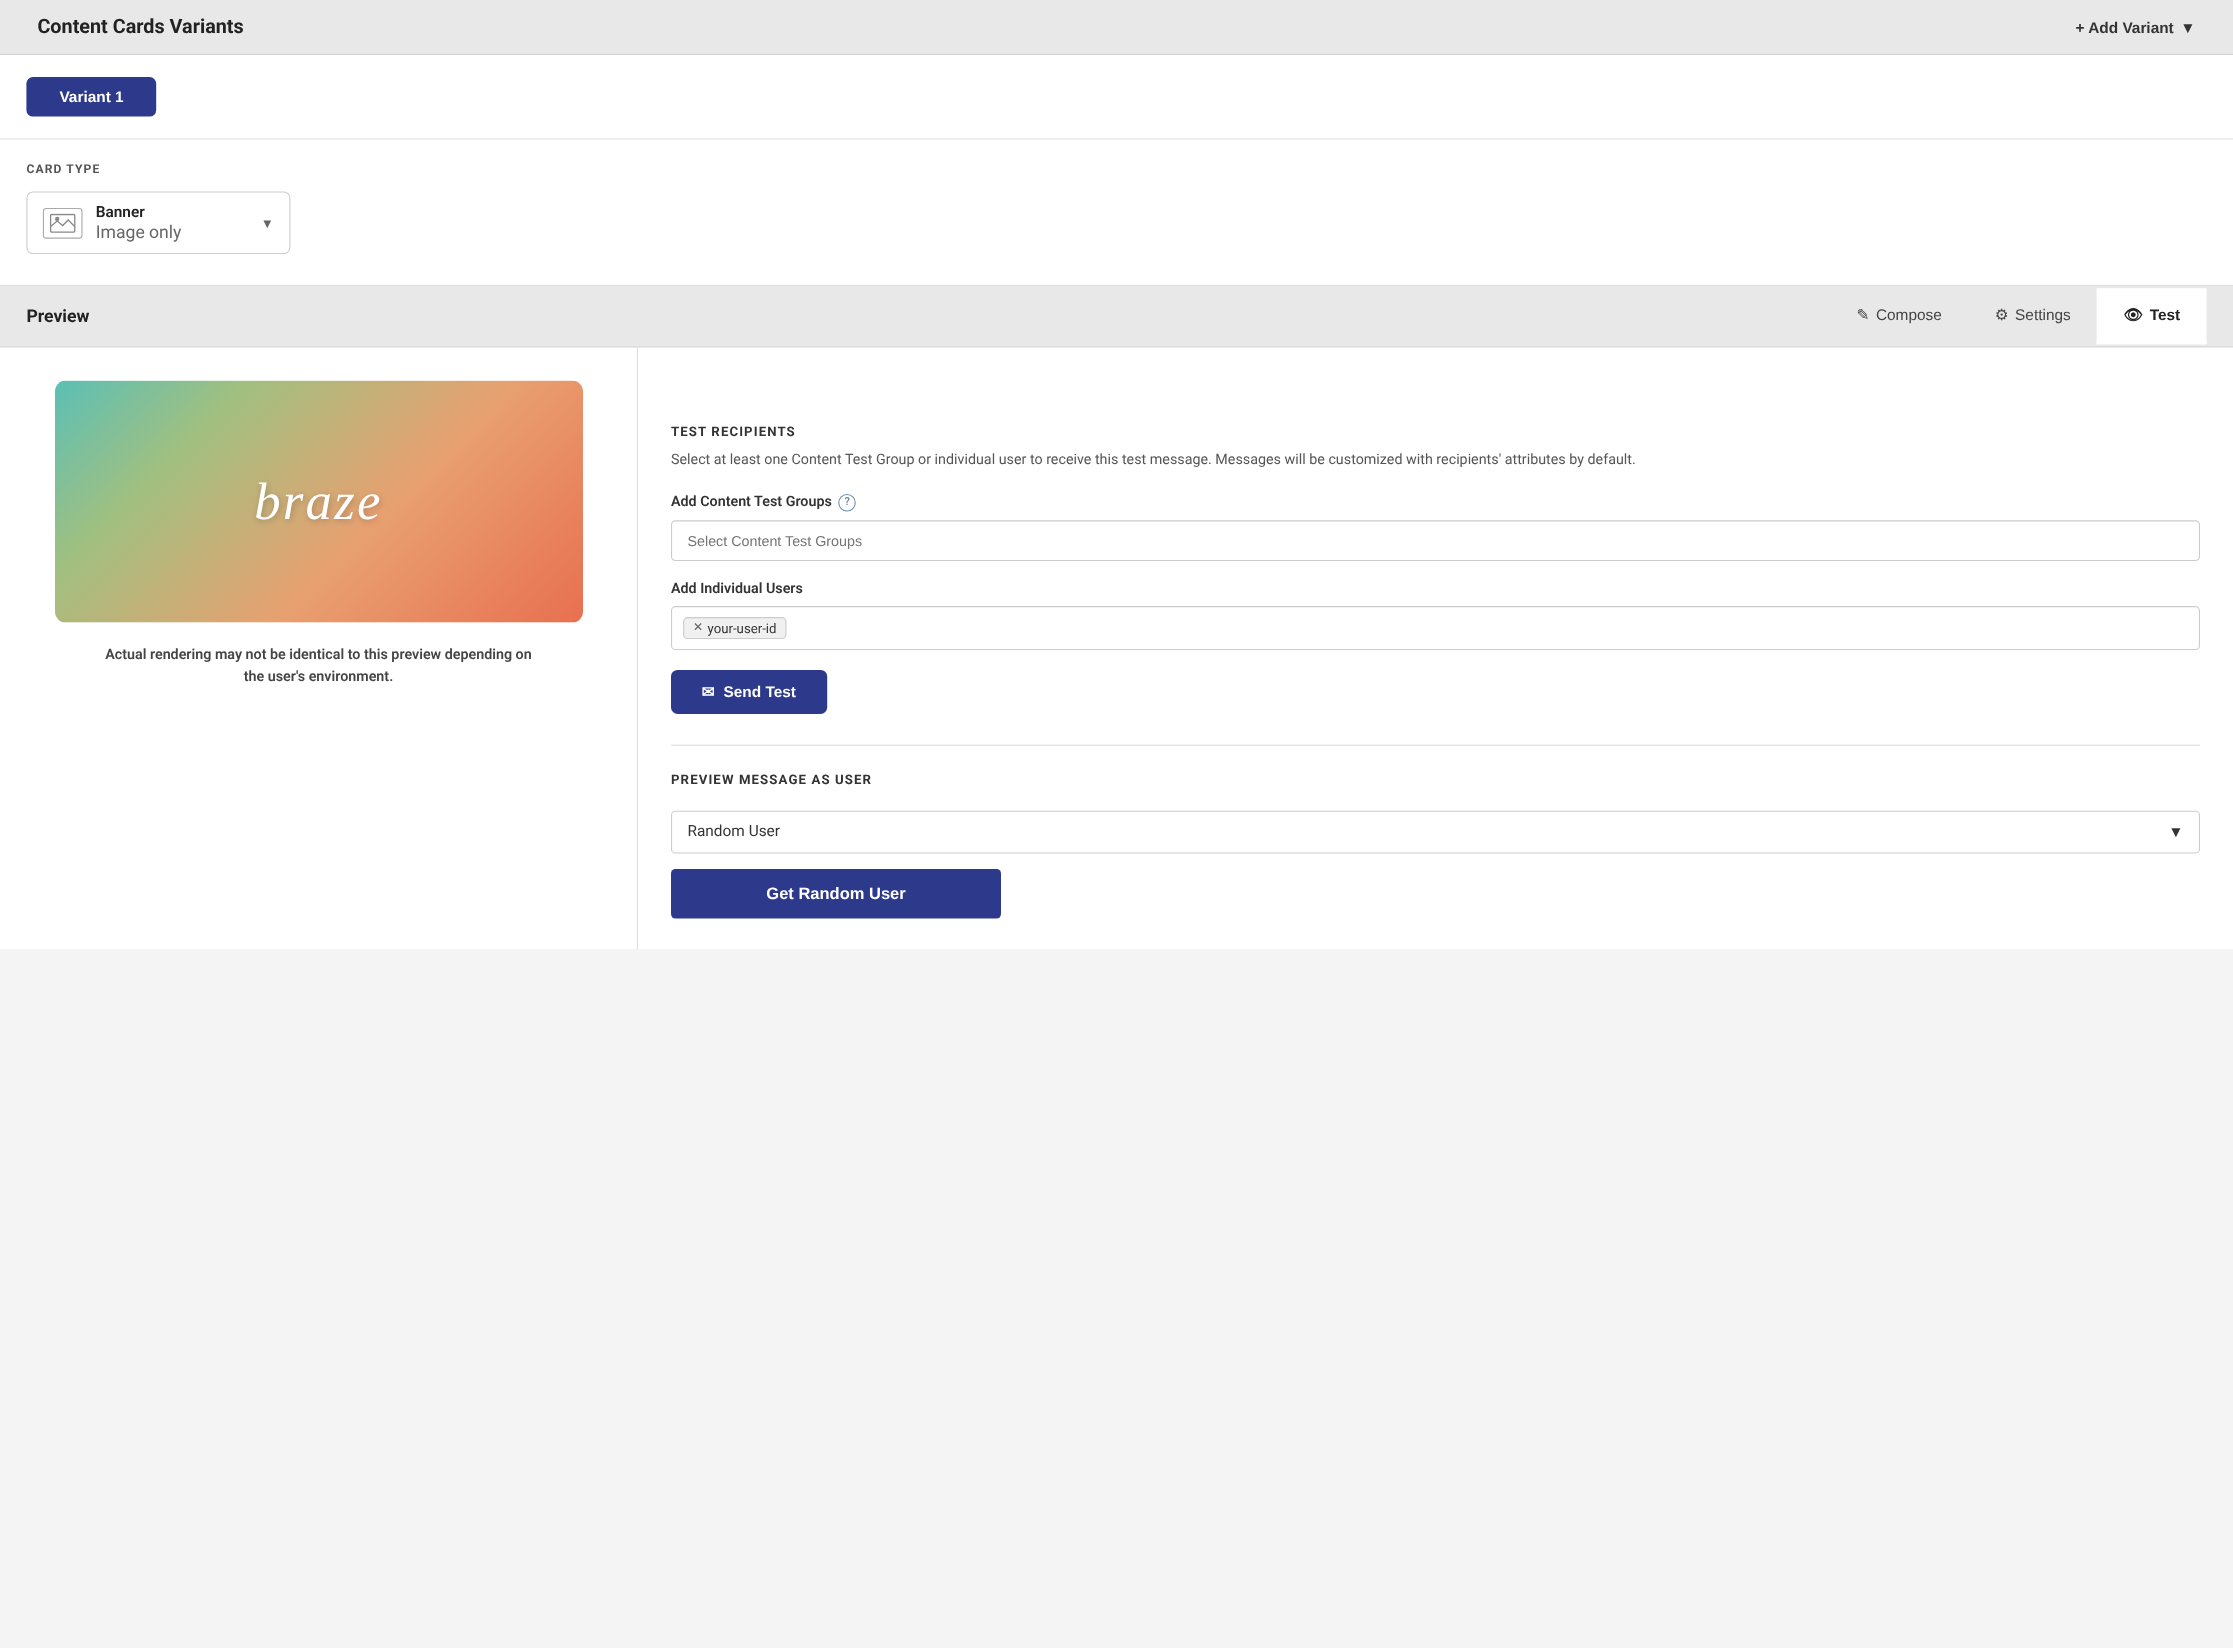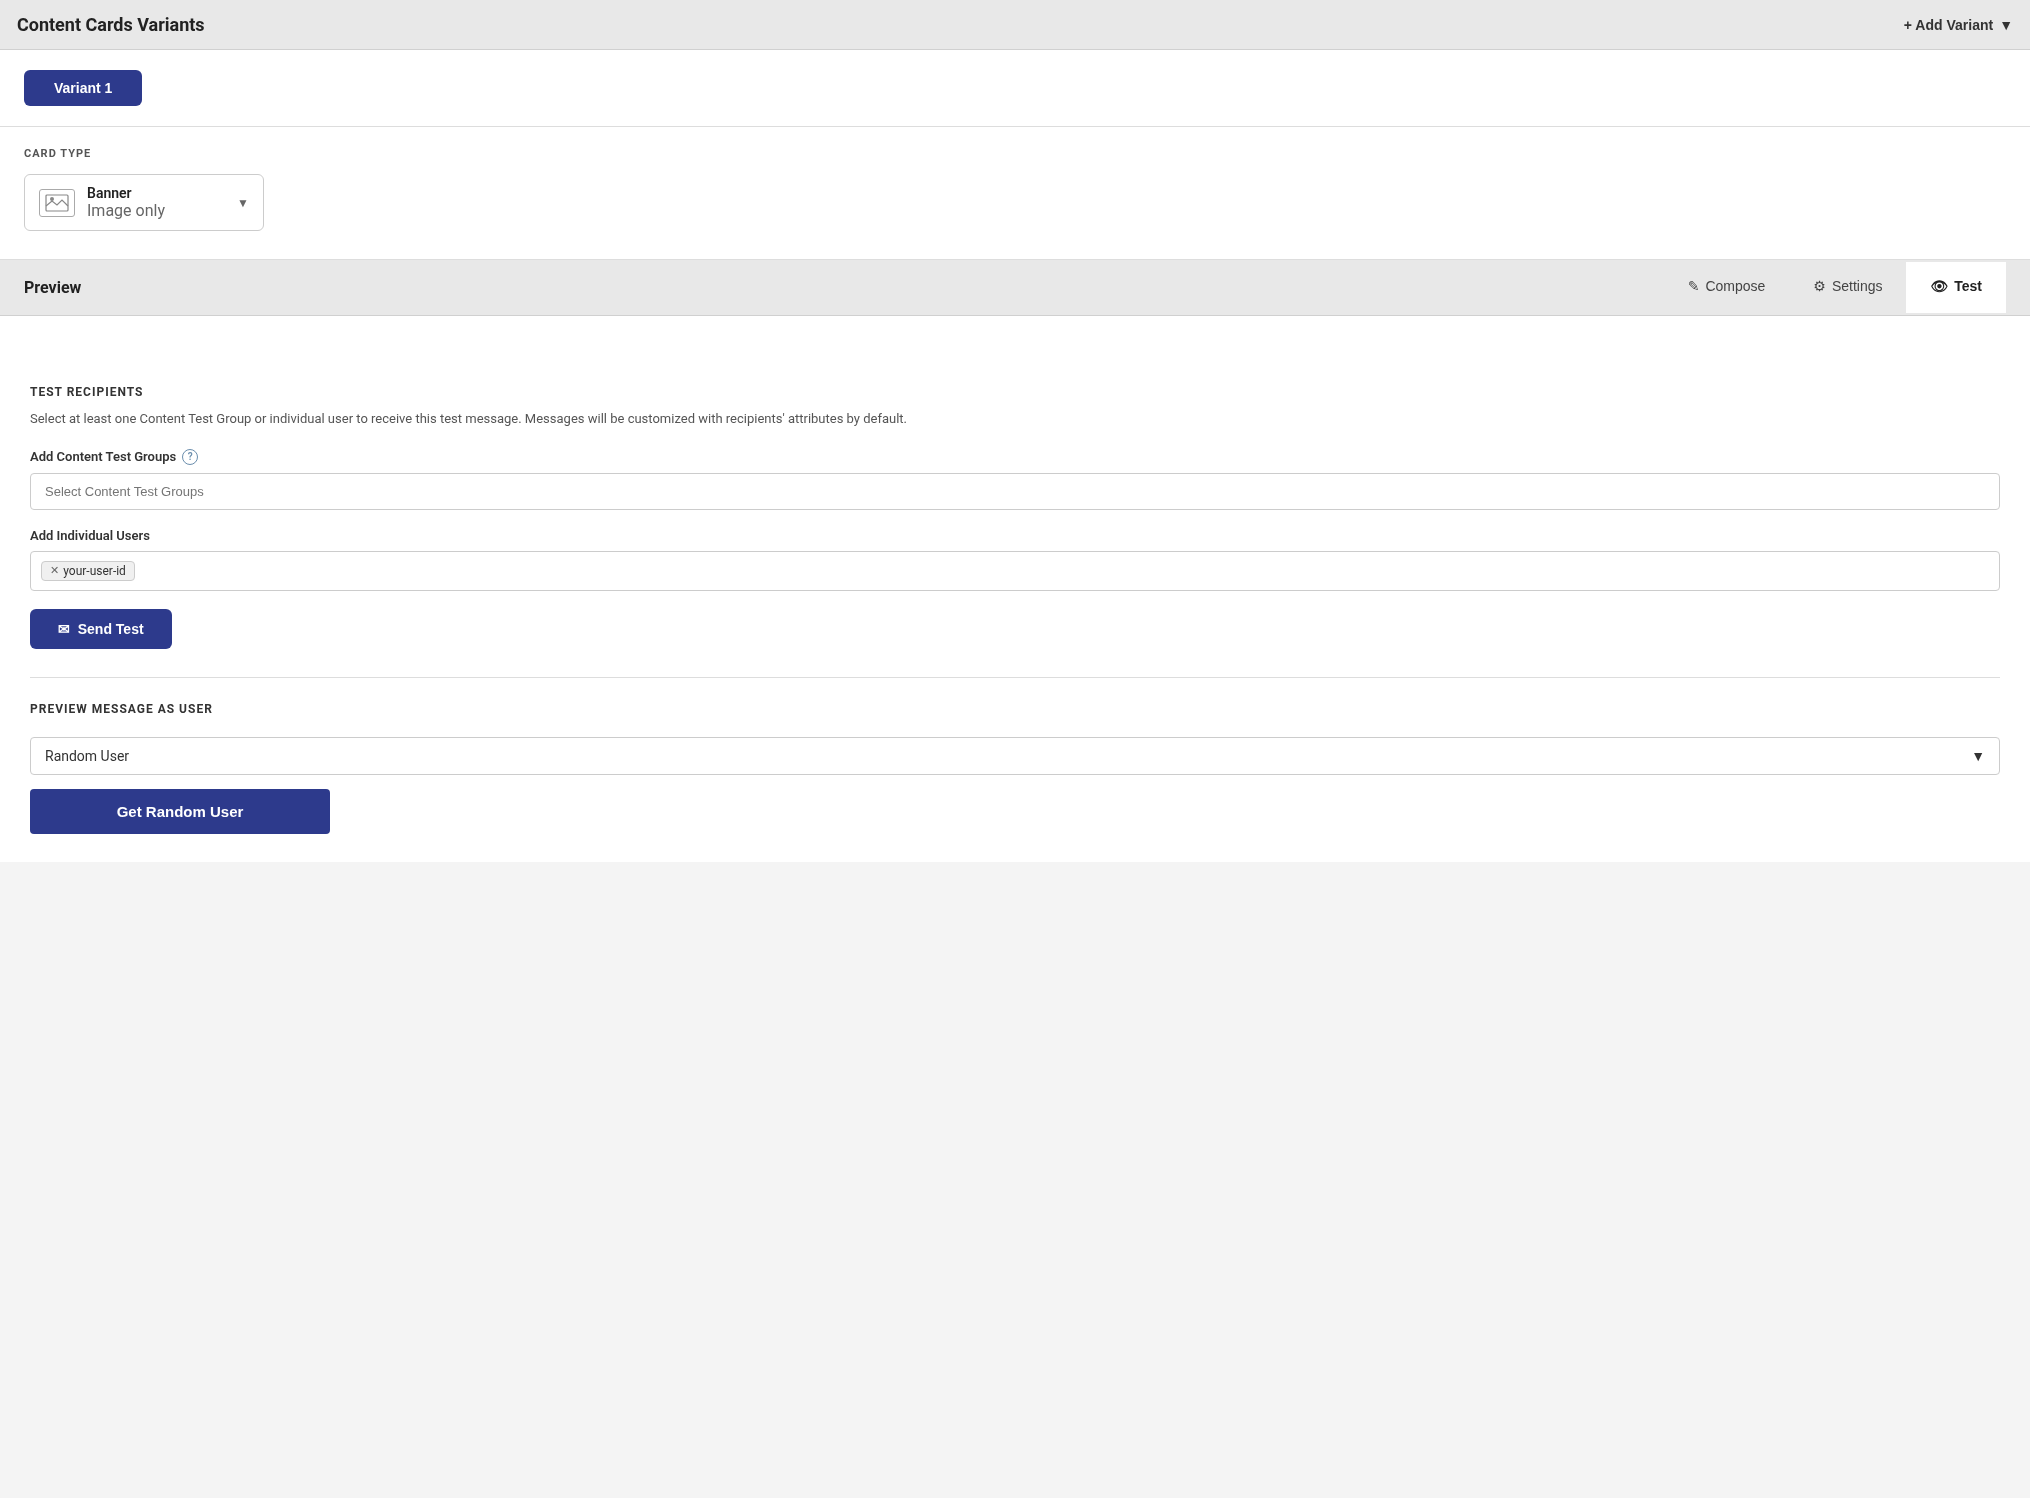--- a/index.html
+++ b/index.html
@@ -9,21 +9,21 @@
       color: #333;
       font-size: 14px;
     }
 
     
     .top-header {
       display: flex;
       align-items: center;
       justify-content: space-between;
       background: #e8e8e8;
-      padding: 14px 17px;
+      padding: 14px 34px;
       border-bottom: 1px solid #d0d0d0;
     }
     .top-header-title {
       font-size: 18px;
       font-weight: 700;
       color: #222;
     }
     .add-variant-btn {
       display: flex;
       align-items: center;
@@ -398,20 +398,28 @@
     </button>
     <button class="tab active">
       <span>👁</span>
       <span>Test</span>
     </button>
   </div>
 </div>
 
 <div class="main-content">
 
+  <div class="preview-panel">
+    <div class="preview-image">
+      <div class="preview-gradient">
+        <span class="braze-logo-text">braze</span>
+      </div>
+    </div>
+    <p class="preview-notice">Actual rendering may not be identical to this preview depending on the user's environment.</p>
+  </div>
 
   <div class="right-panel">
 
     
     <div class="section-title-bold">TEST RECIPIENTS</div>
     <div class="section-desc">Select at least one Content Test Group or individual user to receive this test message. Messages will be customized with recipients' attributes by default.</div>
 
     
     <div class="field-label">
       <span>Add Content Test Groups</span>

